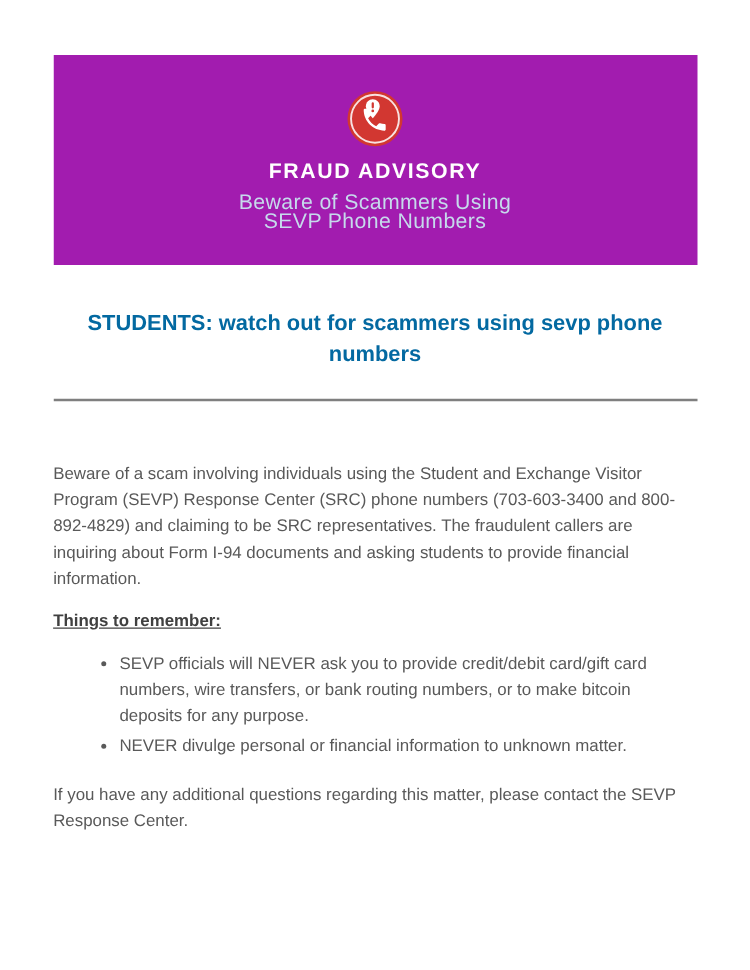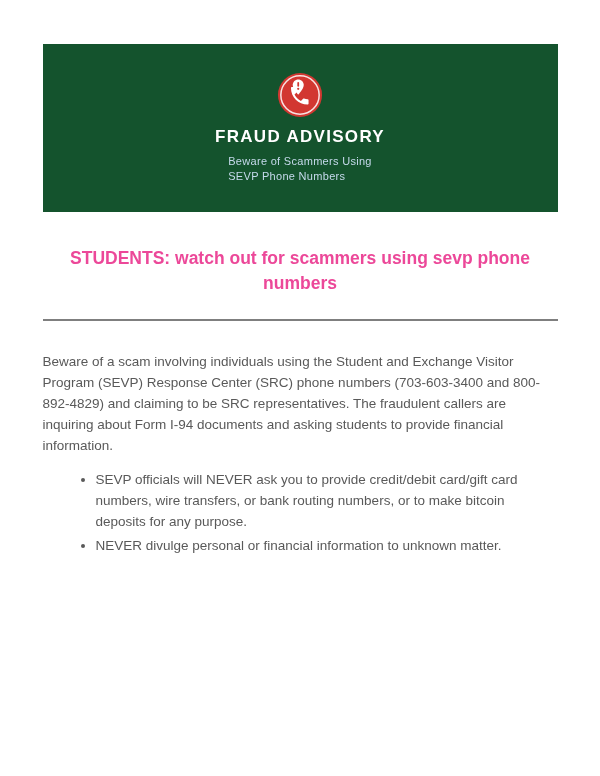--- a/index.html
+++ b/index.html
@@ -13,63 +13,64 @@
     width: 600px;
     height: 776px;
     background: #ffffff;
     overflow: hidden;
   }
   
   .banner {
     width: 515px;
     margin: 44px auto 0 auto;
     height: 168px;
-    background: #14532d;
+    background: #a21caf;
     display: flex;
     flex-direction: column;
     align-items: center;
     justify-content: center;
+    text-align: center;
   }
   .banner-icon { width: 46px; height: 46px; margin-bottom: 9px; }
   .banner-title {
     color: #ffffff;
     font-size: 17px;
     font-weight: bold;
     letter-spacing: 1.3px;
     margin-bottom: 7px;
   }
   .banner-subtitle {
     color: #C6DAEC;
-    font-size: 11px;
+    font-size: 17px;
     line-height: 15px;
     letter-spacing: 0.3px;
   }
   
   .content {
     width: 515px;
     margin: 0 auto;
     color: #595959;
     font-size: 13.5px;
     line-height: 21px;
   }
   .doc-title {
     margin: 34px 0 0 0;
-    color: #ec4899;
+    color: #0369a1;
     font-size: 17.5px;
     line-height: 25px;
     font-weight: bold;
     text-align: center;
   }
   .divider {
     border: none;
     border-top: 2px solid #7F7F7F;
     margin: 23px 0 0 0;
   }
   .content p { margin: 13px 0 0 0; }
-  .content p.first { margin-top: 30px; }
+  .content p.first { margin-top: 47px; }
   .list-heading {
     margin: 13px 0 0 0;
     font-size: 13.5px;
     color: #404040;
     font-weight: bold;
     text-decoration: underline;
   }
   ul.remember-list {
     margin: 13px 0 18px 0;
     padding-left: 53px;
@@ -110,21 +111,23 @@
 
   <div class="content">
 
     <h1 class="doc-title">STUDENTS: watch out for scammers using sevp phone numbers</h1>
 
     <hr class="divider">
 
     <p class="first">Beware of a scam involving individuals using the Student and Exchange Visitor Program (SEVP) Response Center (SRC) phone numbers (703-603-3400 and 800-892-4829) and claiming to be SRC representatives. The fraudulent callers are inquiring about Form I-94 documents and asking students to provide financial information.</p>
 
 
+    <p class="list-heading">Things to remember:</p>
 
     <ul class="remember-list">
       <li>SEVP officials will NEVER ask you to provide credit/debit card/gift card numbers, wire transfers, or bank routing numbers, or to make bitcoin deposits for any purpose.</li>
       <li>NEVER divulge personal or financial information to unknown matter.</li>
     </ul>
 
+    <p>If you have any additional questions regarding this matter, please contact the SEVP Response Center.</p>
 
   </div>
 </div>
 
 </body></html>

